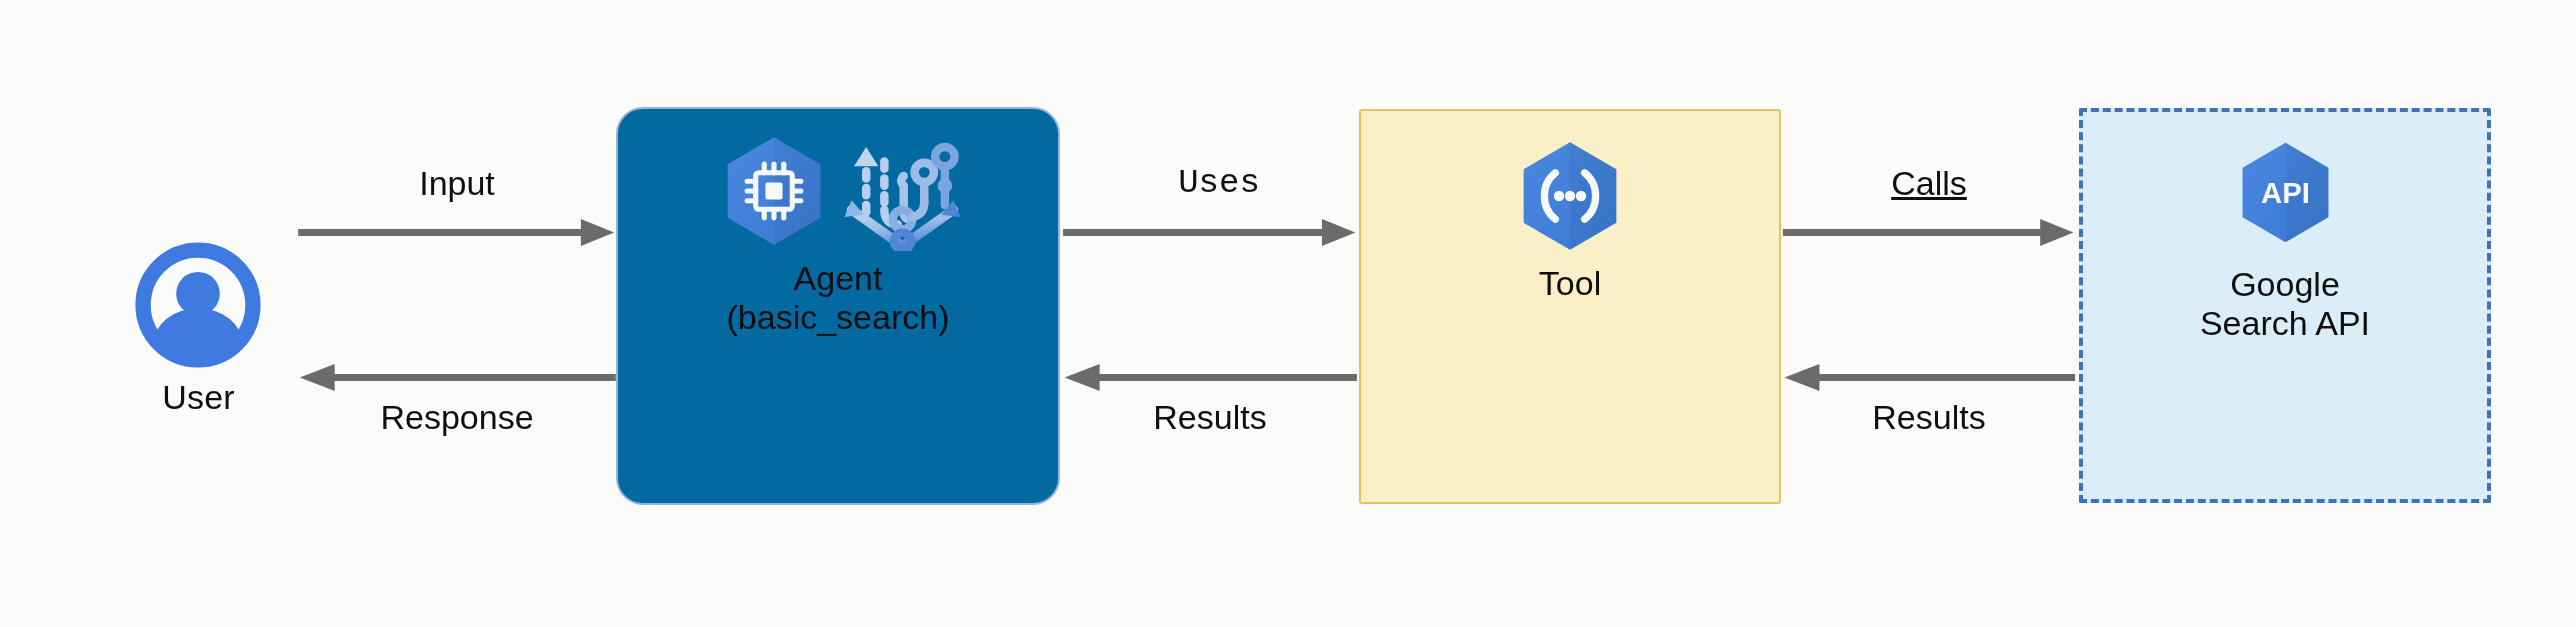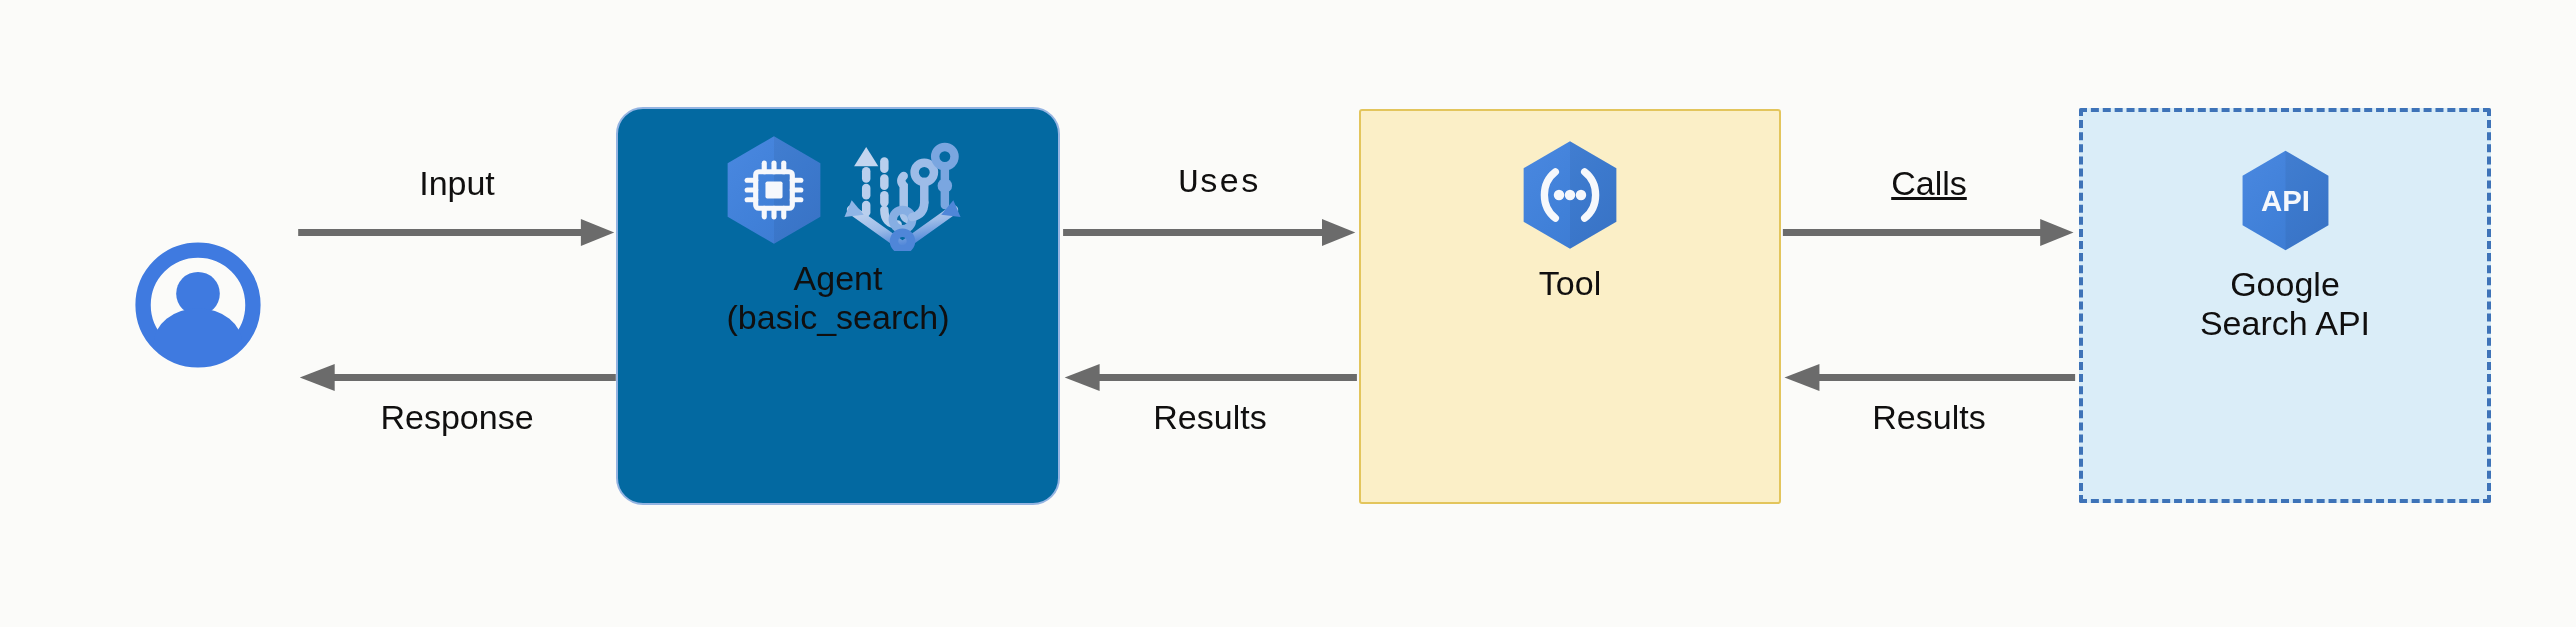--- a/index.html
+++ b/index.html
@@ -72,21 +72,21 @@
     top: 108px;
     width: 412px;
     height: 395px;
     background: #daedf8;
     border: 4px dashed #3e73b8;
     border-radius: 1.6px;
   }
 
   .node-icon-row {
     display: flex;
-    align-items: flex-end;
+    align-items: flex-start;
     justify-content: center;
     gap: 6.4px;
     margin-top: 22.5px;
     height: 121px;
   }
   #agent-box .node-icon-row { margin-top: 21px; }
   #tool-box  .node-icon-row { margin-top: 24px; }
   #api-box   .node-icon-row { margin-top: 24px; }
 
   .node-caption {
@@ -115,20 +115,21 @@
 
 <div id="canvas">
 
   <div id="user-node" class="abs">
     <svg id="user-avatar-svg" viewBox="0 0 156 156">
       <circle cx="78" cy="78" r="68" fill="none" stroke="#3f7ae0" stroke-width="19"></circle>
       <circle cx="78" cy="64" r="27" fill="#3f7ae0"></circle>
       <path d="M 23 126 A 55 44 0 0 1 133 126 A 68 68 0 0 1 23 126 Z" fill="#3f7ae0"></path>
     </svg>
   </div>
+  <div id="user-label">User</div>
 
   <div id="agent-box" class="node-box">
     <div class="node-icon-row">
 
       <svg width="122" height="122" viewBox="0 0 100 100">
         <defs>
           <linearGradient id="hexgA" x1="0" y1="0" x2="1" y2="1">
             <stop offset="0%" stop-color="#4a88e0"></stop>
             <stop offset="55%" stop-color="#4080d8"></stop>
             <stop offset="100%" stop-color="#3c79cf"></stop>

